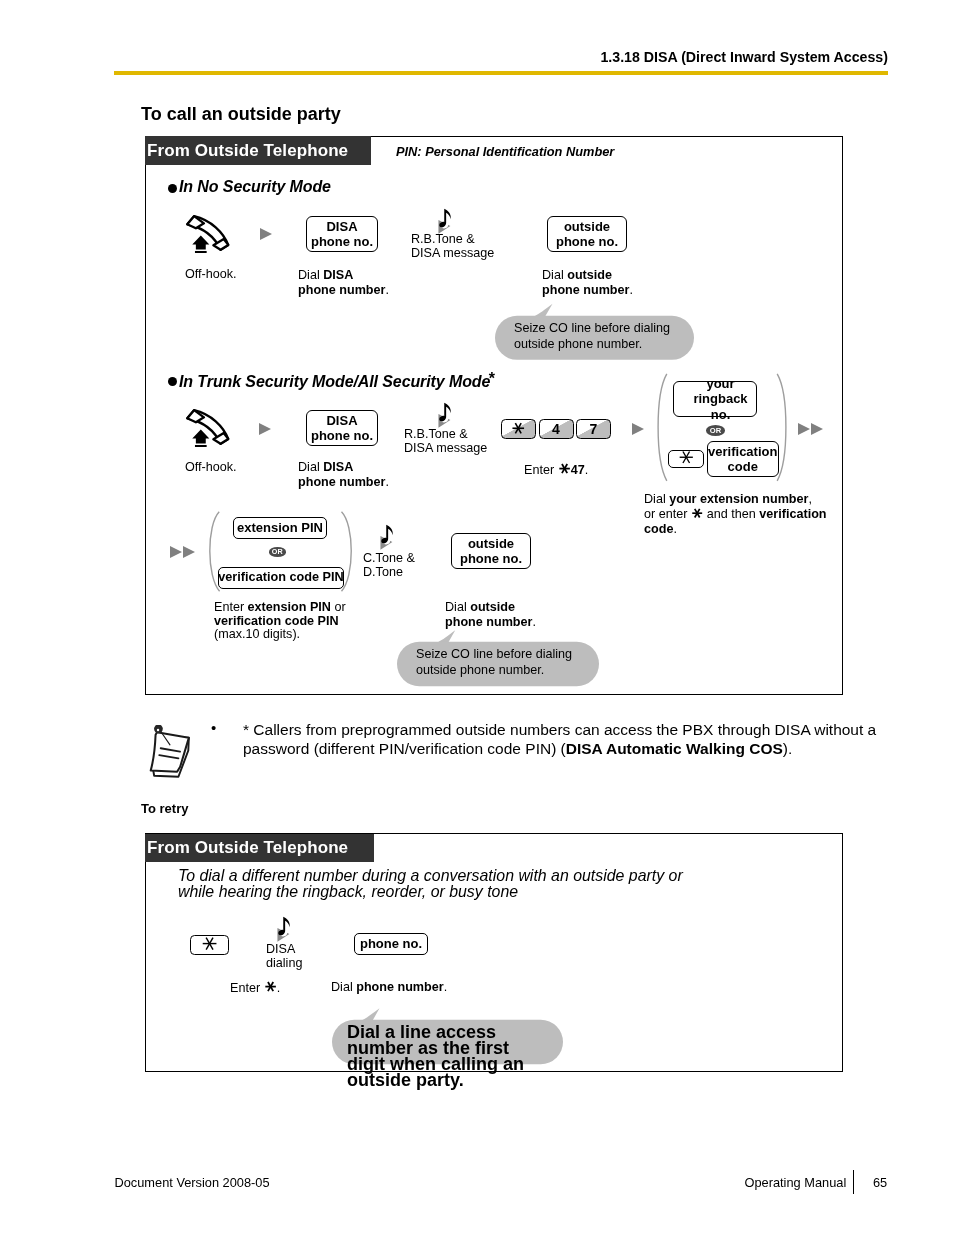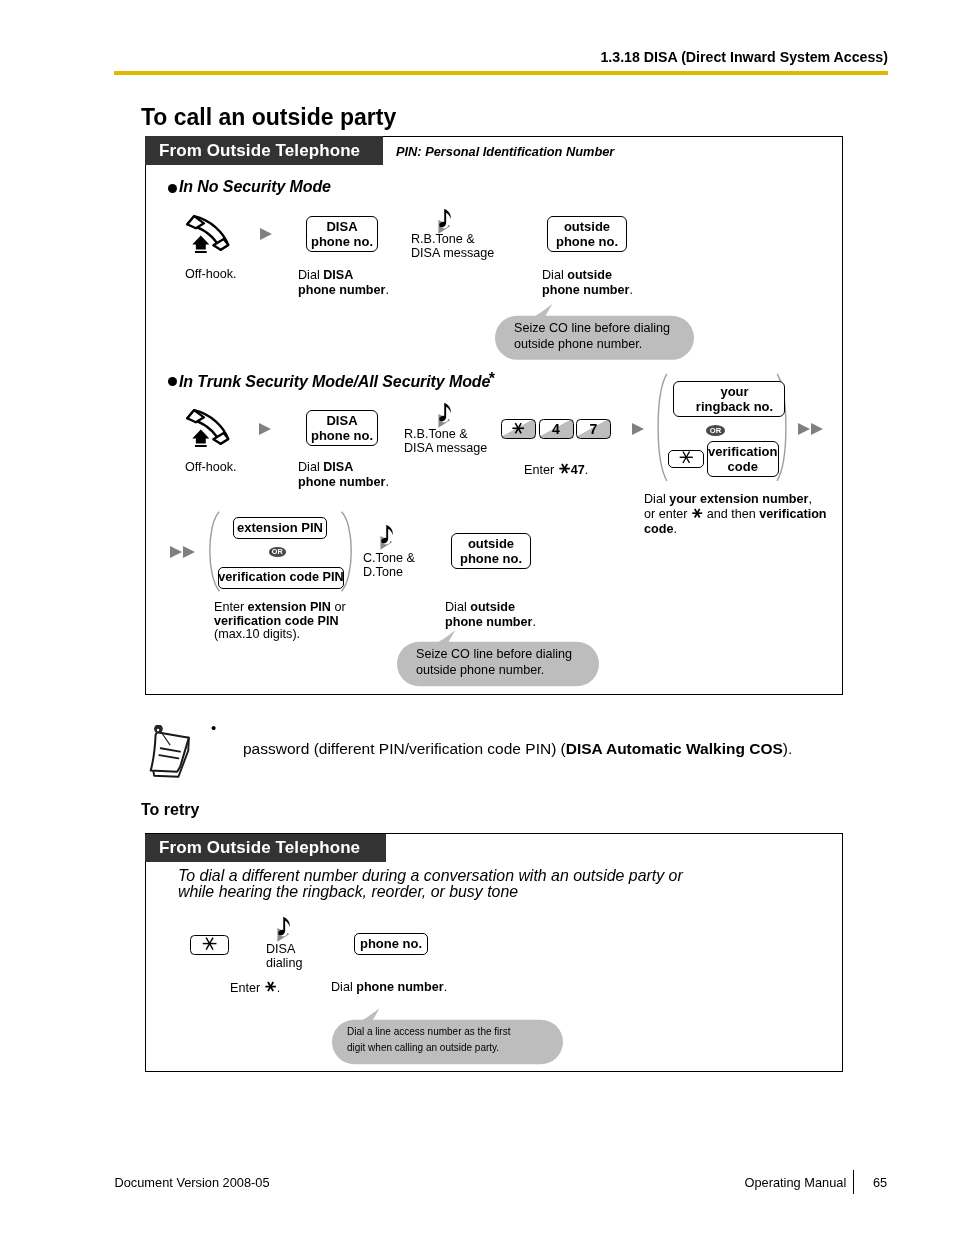--- a/index.html
+++ b/index.html
@@ -1,21 +1,21 @@
 <!DOCTYPE html>
 <html><head>
 <meta charset="utf-8">
 <style>
   html,body{margin:0;padding:0;}
   body{width:954px;height:1235px;background:#fff;position:relative;overflow:hidden;
        font-family:"Liberation Sans",sans-serif;color:#000;
        -webkit-font-smoothing:antialiased;-moz-osx-font-smoothing:grayscale;text-rendering:optimizeLegibility;}
   .abs{position:absolute;}
   .sec-head{position:absolute;background:#333;color:#fff;font-weight:bold;font-size:17px;
-            display:flex;align-items:center;padding-left:14px;letter-spacing:.1px;}
+            display:flex;align-items:center;padding-left:2px;letter-spacing:.1px;}
   .panel{position:absolute;border:1.5px solid #000;box-sizing:border-box;background:#fff;}
   .sub{font-weight:bold;font-style:italic;font-size:16.5px;letter-spacing:-.1px;}
   .lbl{font-size:12.6px;line-height:14.8px;}
   .b{font-weight:bold;}
   .rbox{position:absolute;border:1.6px solid #000;border-radius:6px;box-sizing:border-box;
         display:flex;flex-direction:column;align-items:center;justify-content:center;
         font-weight:bold;font-size:13px;line-height:15.5px;background:#fff;text-align:center;}
   .tri{position:absolute;width:0;height:0;border-style:solid;
        border-width:6.8px 0 6.8px 12.5px;border-color:transparent transparent transparent #808080;}
   .key{display:inline-block;width:35px;height:19.5px;box-sizing:border-box;
@@ -29,21 +29,21 @@
            color:#fff;font-size:7.6px;font-weight:bold;display:flex;align-items:center;
            justify-content:center;letter-spacing:0;line-height:1;}
   .astsvg{display:inline-block;vertical-align:-0.11em;}
 </style>
 </head>
 <body>
 
 <div class="abs" style="right:66px;top:49px;font-size:14.2px;font-weight:bold;">1.3.18 DISA (Direct Inward System Access)</div>
 <div class="abs" style="left:114px;top:71px;width:774px;height:3.5px;background:#E0B800;"></div>
 
-<div class="abs" style="left:141px;top:103.5px;font-size:23px;font-weight:bold;">To call an outside party</div>
+<div class="abs" style="left:141px;top:103.5px;font-size:18px;font-weight:bold;">To call an outside party</div>
 
 <div class="panel" style="left:145px;top:136px;width:698px;height:559px;"></div>
 <div class="sec-head" style="left:145px;top:136px;width:224px;height:29px;">
   <span>From Outside Telephone</span>
 </div>
 <div class="abs" style="left:396px;top:143.5px;font-size:12.8px;font-weight:bold;font-style:italic;">PIN: Personal Identification Number</div>
 
 <div class="abs" style="left:168px;top:178px;display:flex;align-items:center;gap:2px;">
   <span style="width:9px;height:9px;background:#000;border-radius:50%;display:inline-block;margin-top:2px;"></span>
   <span class="sub" style="font-size:16px;">In No Security Mode</span>
@@ -163,21 +163,21 @@
 </div>
 
 <div class="tri" style="left:632px;top:423px;"></div>
 
 <div class="abs" style="left:652px;top:372px;width:140px;height:110px;">
   <svg viewBox="0 0 140 110" width="140" height="110" style="position:absolute;left:0;top:0;">
     <path d="M14.8 1.8 C3.2 22 3.2 88 14.8 108.8" fill="none" stroke="#9e9e9e" stroke-width="1.4"></path>
     <path d="M125.2 1.8 C136.8 22 136.8 88 125.2 108.8" fill="none" stroke="#9e9e9e" stroke-width="1.4"></path>
   </svg>
 </div>
-<div class="rbox" style="left:673px;top:381px;width:112px;height:36px;padding-left:11px;">
+<div class="rbox" style="left:673px;top:381px;width:84px;height:36px;padding-left:11px;">
   <span>your</span>
   <span>ringback no.</span>
 </div>
 <div class="orbadge" style="left:706px;top:425px;">
   <span>OR</span>
 </div>
 <div class="rbox" style="left:668px;top:450px;width:36px;height:17.5px;border-radius:5px;">
   <span class="ast"><svg class="astsvg" width="16.50" height="16.50" viewBox="0 0 30 30">
         <g stroke="currentColor" stroke-width="2.5" stroke-linecap="butt">
           <line x1="3" y1="15" x2="27" y2="15"></line>
@@ -264,24 +264,24 @@
       <path d="M10.4 22.8 L29.4 26.2" stroke-width="1.8"></path>
       <path d="M9.0 29.5 L27.8 32.8" stroke-width="1.8"></path>
       <path d="M10.5 6.4 L19.5 19.5" stroke-width="1.1"></path>
     </g>
     <circle cx="8.2" cy="3.8" r="4.3" fill="#262626"></circle>
     <circle cx="7.8" cy="5.0" r="1.2" fill="#fff"></circle>
   </svg>
 </div>
 <div class="abs" style="left:211px;top:719px;font-size:15px;">•</div>
 <div class="abs lbl" style="left:243px;top:720px;white-space:nowrap;line-height:19px;font-size:15.5px;">
-  <br><span>password (different PIN/verification code PIN) (</span><span class="b">DISA Automatic Walking COS</span><span>).</span>
-</div>
-
-<div class="abs" style="left:141px;top:800.5px;font-size:16px;font-weight:bold;">To retry</div>
+  <span>* Callers from preprogrammed outside numbers can access the PBX through DISA without a</span><br><span>password (different PIN/verification code PIN) (</span><span class="b">DISA Automatic Walking COS</span><span>).</span>
+</div>
+
+<div class="abs" style="left:141px;top:800.5px;font-size:13px;font-weight:bold;">To retry</div>
 <div class="panel" style="left:145px;top:833px;width:698px;height:239px;"></div>
 <div class="sec-head" style="left:145px;top:833.5px;width:227px;height:28.5px;">
   <span>From Outside Telephone</span>
 </div>
 <div class="abs" style="left:178px;top:868px;font-size:15.9px;font-style:italic;line-height:15.8px;">
   <span>To dial a different number during a conversation with an outside party or</span><br><span>while hearing the ringback, reorder, or busy tone</span>
 </div>
 
 <div class="rbox" style="left:190px;top:935px;width:38.5px;height:19.5px;border-radius:4.5px;border-width:1.9px;">
   <span class="ast"><svg class="astsvg" width="17.16" height="17.16" viewBox="0 0 30 30">
@@ -318,21 +318,21 @@
 </div>
 <div class="abs lbl" style="left:331px;top:980px;">
   <span>Dial </span><span class="b">phone number</span><span>.</span>
 </div>
 
 <div class="abs" style="left:332px;top:1000px;width:232px;height:66px;">
   <svg viewBox="0 0 232 66" width="232" height="66" style="position:absolute;left:0;top:0;">
     <path d="M30.5 20 C34.8 18.0 39.8 14.0 47.5 8.3 L40.9 20 Z" fill="#BDBDBD"></path>
     <rect x="0" y="19.8" width="231" height="44.4" rx="22.2" fill="#BDBDBD"></rect>
   </svg>
-  <div style="position:absolute;left:15px;top:24px;font-size:10px;line-height:16px;">
+  <div style="position:absolute;left:15px;top:24px;font-size:18px;line-height:16px;font-weight:bold;">
     <span>Dial a line access number as the first</span><br><span>digit when calling an outside party.</span>
   </div>
 </div>
 
 <div class="abs" style="left:114.5px;top:1175px;font-size:12.8px;">Document Version  2008-05</div>
 <div class="abs" style="left:744.5px;top:1175px;font-size:12.8px;">Operating Manual</div>
 <div class="abs" style="left:852.5px;top:1170px;width:1.3px;height:24px;background:#000;"></div>
 <div class="abs" style="left:873px;top:1175px;font-size:12.8px;">65</div>
 
 </body></html>

